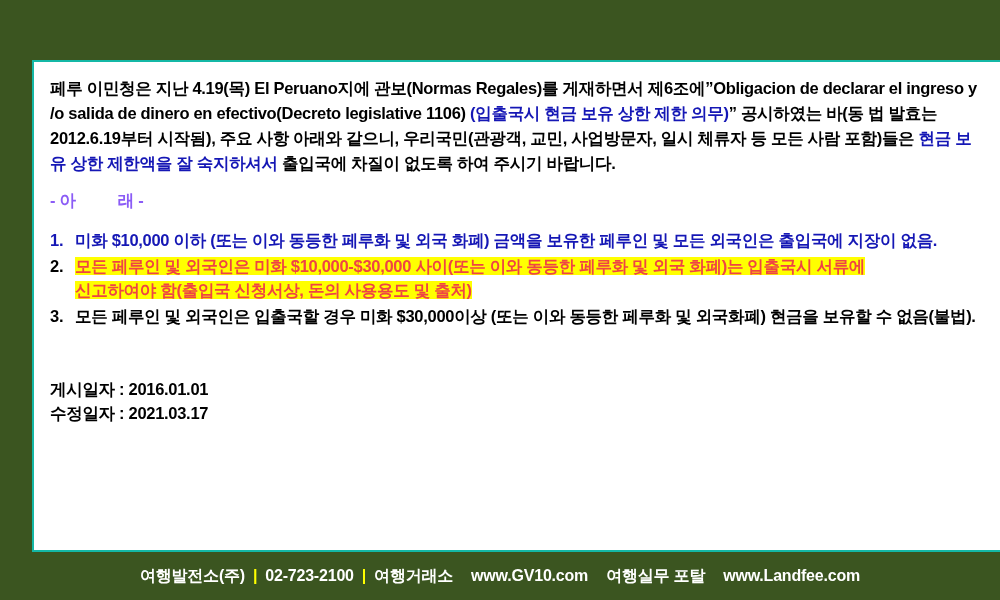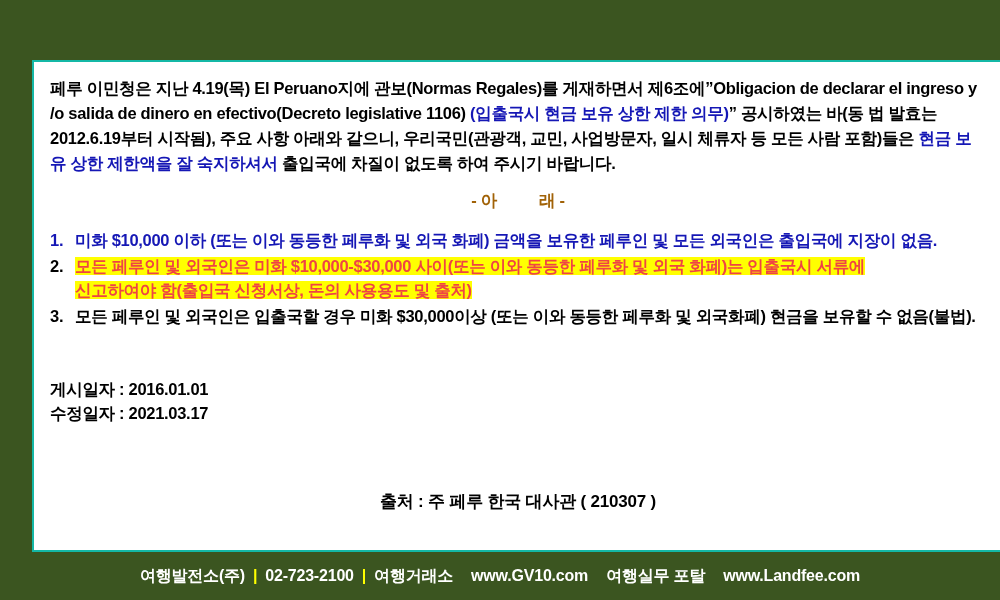--- a/index.html
+++ b/index.html
@@ -65,22 +65,21 @@
   }
   .blue { color: #1517b5; }
   .hl {
     background: #ffff00;
     color: #ef4444;
     box-decoration-break: clone;
     -webkit-box-decoration-break: clone;
   }
 
   .divider-line {
-    text-align: center;
-    color: #a16207;
+    color: #8b5cf6;
     font-size: 16.5px;
     font-weight: bold;
     margin: 14px 0 16px 0;
     letter-spacing: -0.3px;
   }
   .divider-line .sp { display: inline-block; width: 42px; }
 
   .list {
     margin: 0;
     padding: 0;
@@ -188,21 +187,20 @@
       </li>
 
     </ul>
 
 
     <div class="dates">
       <div class="date-line">게시일자 : 2016.01.01</div>
       <div class="date-line">수정일자 : 2021.03.17</div>
     </div>
 
-    <div class="source">출처 : 주 페루 한국 대사관 ( 210307 )</div>
 
   </div>
 
   <div class="footer">
     <div class="footer-inner">
       <span>여행발전소(주)</span>
       <span class="sep">|</span>
       <span>02-723-2100</span>
       <span class="sep">|</span>
       <span>여행거래소</span>

